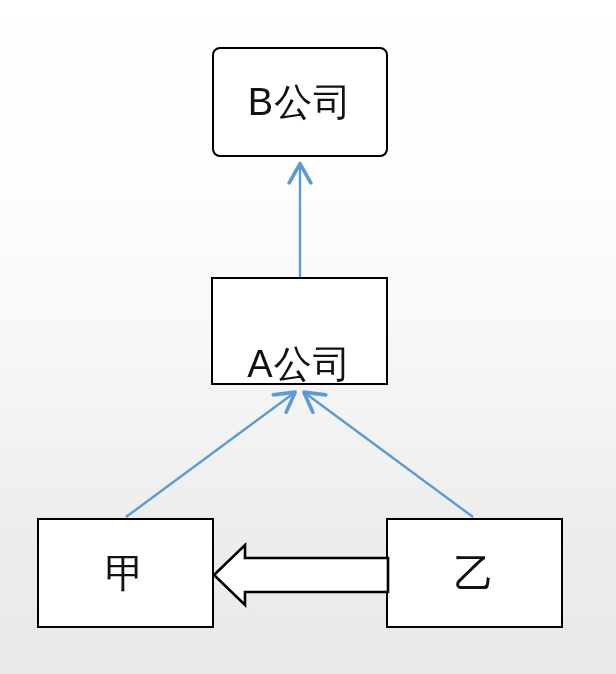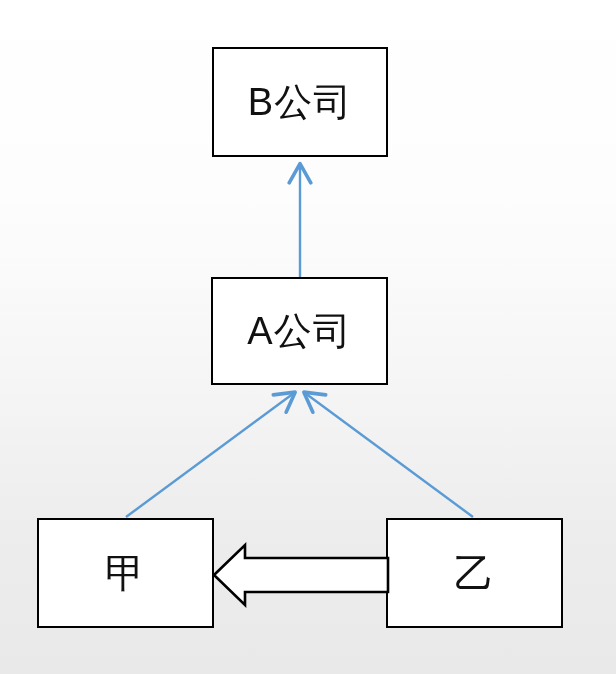--- a/index.html
+++ b/index.html
@@ -38,22 +38,22 @@
     font-family: "Liberation Sans", "DejaVu Sans", sans-serif;
     font-size: 38px;
     line-height: 1;
     color: #111111;
     letter-spacing: 1px;
     white-space: nowrap;
   }
   .node-label.cjk-solo {
     font-size: 40px;
   }
-  #node-b  { left: 212px; top: 47px;  width: 176px; height: 110px; }
-  #node-a  { left: 211px; top: 277px; width: 177px; height: 108px; }
+  #node-b  { left: 212px; top: 47px;  width: 176px; height: 110px; border-radius: 8px; }
+  #node-a  { left: 211px; top: 277px; width: 177px; height: 108px; align-items: flex-end; }
   #node-jia{ left: 37px;  top: 518px; width: 177px; height: 110px; }
   #node-yi { left: 386px; top: 518px; width: 177px; height: 110px; }
 
   #block-arrow {
     position: absolute;
     left: 210px;
     top: 538px;
     width: 180px;
     height: 76px;
   }

